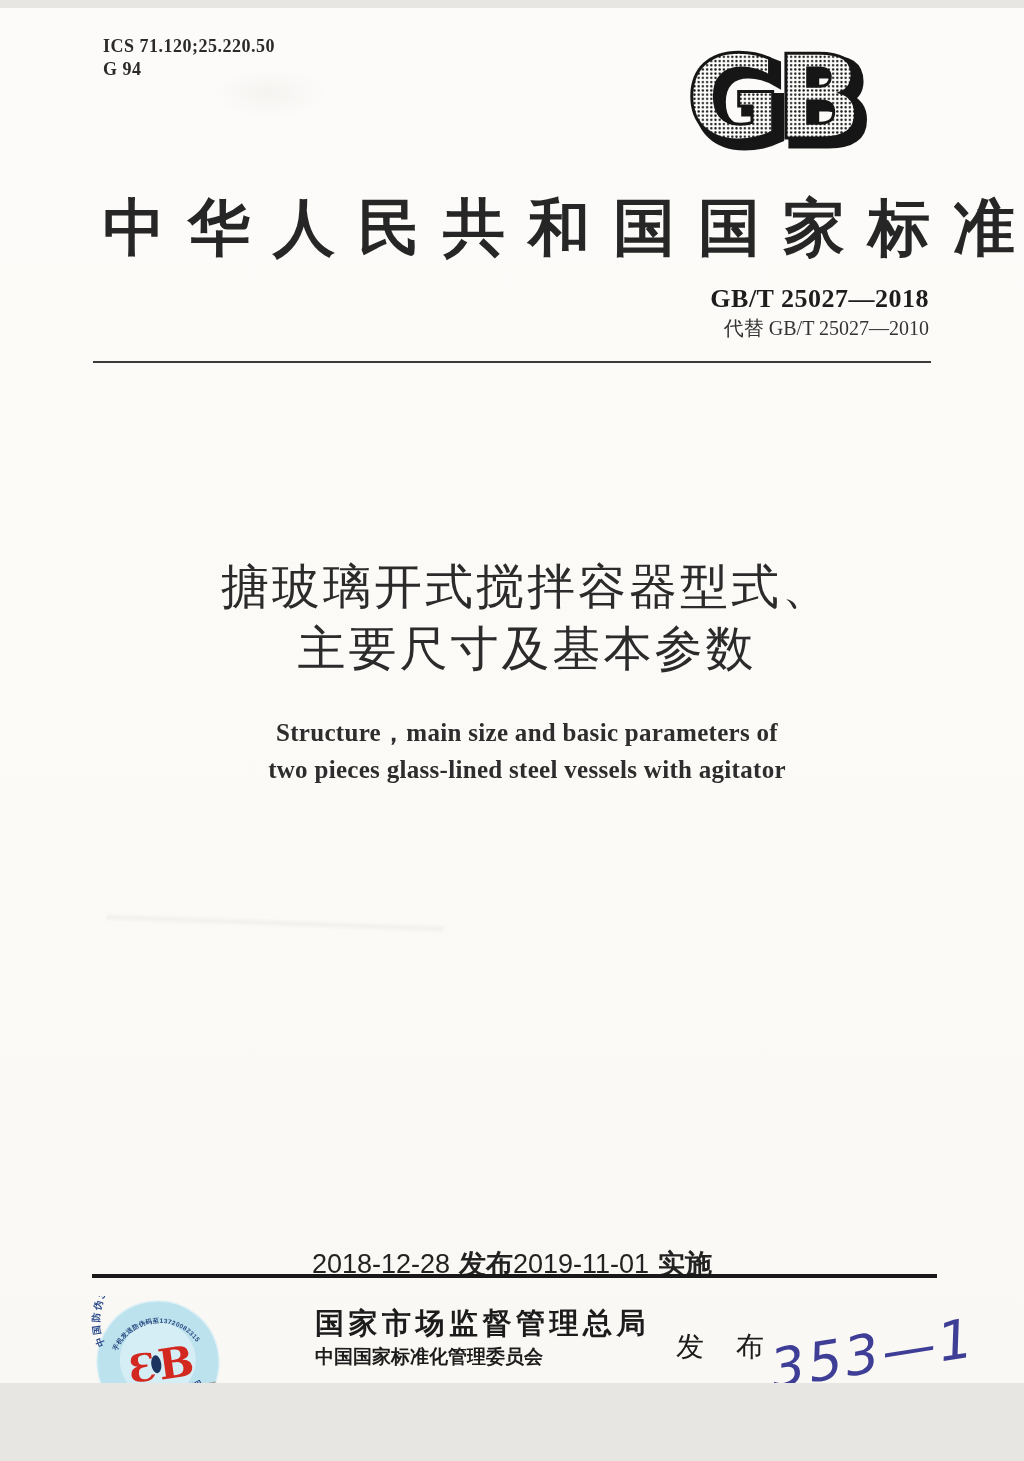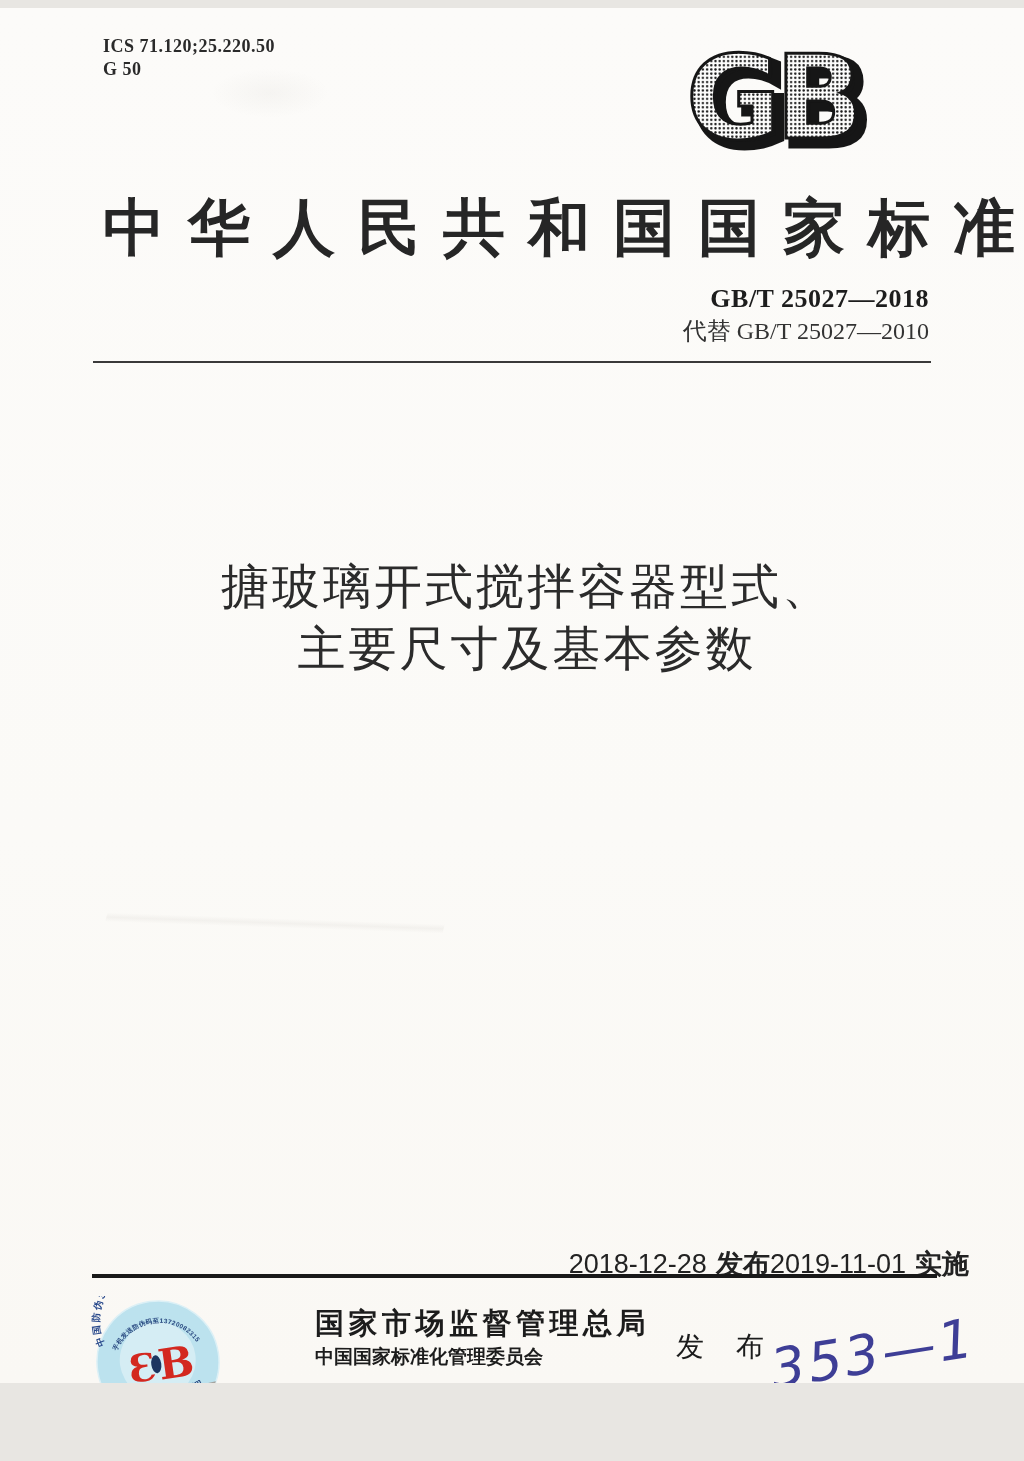--- a/index.html
+++ b/index.html
@@ -16,35 +16,35 @@
   .ics{position:absolute;left:103px;top:27px;font-size:18px;line-height:23px;
        font-weight:600;letter-spacing:.5px;color:#2a2a2a;}
   
   .gb-logo{position:absolute;left:684px;top:30px;}
   
   .heading{position:absolute;left:103px;top:178px;white-space:nowrap;
        font-size:62px;font-weight:600;letter-spacing:23px;color:#262626;}
   
   .code-block{position:absolute;right:95px;top:276px;text-align:right;}
   .code{font-size:26px;font-weight:700;letter-spacing:.5px;color:#1d1d1d;}
-  .replaces{font-size:24px;margin-top:1px;color:#333;}
+  .replaces{font-size:20px;margin-top:1px;color:#333;}
   
   .rule{position:absolute;background:#3a3a3a;}
   .rule-top{left:93px;top:353px;width:838px;height:2px;}
   .rule-bottom{left:92px;top:1266px;width:845px;height:4px;background:#191919;}
   
   .cn-title{position:absolute;left:30px;top:548px;width:994px;text-align:center;
        font-family:"Liberation Sans","DejaVu Sans",sans-serif;
        font-size:48px;font-weight:400;letter-spacing:3px;line-height:62px;color:#2b2b2b;}
   
   .en-title{position:absolute;left:30px;top:706px;width:994px;text-align:center;
        font-size:25px;font-weight:700;line-height:37px;color:#2d2d2d;letter-spacing:.3px;}
   
-  .date-row{position:absolute;left:117px;top:1238px;width:852px;
-       display:flex;justify-content:flex-end;
+  .date-row{position:absolute;left:86px;top:1238px;width:852px;
+       display:flex;justify-content:center;
        font-family:"Liberation Sans","DejaVu Sans",sans-serif;
        font-size:27px;color:#222;}
   .date-row .cjk{margin-left:9px;font-weight:600;}
   
   .issuers{position:absolute;left:315px;top:1299px;color:#1c1c1c;}
   .issuer1{font-size:29px;font-weight:700;letter-spacing:4.5px;line-height:33px;text-align:center;}
   .issuer2{font-size:19px;font-weight:700;letter-spacing:0;line-height:33px;}
   .publish{position:absolute;left:676px;top:1320px;font-size:28px;font-weight:400;
        letter-spacing:2px;color:#1c1c1c;}
   .sticker{position:absolute;left:84px;top:1288px;}
@@ -56,21 +56,21 @@
   .smudge{position:absolute;left:210px;top:60px;width:120px;height:50px;
        background:radial-gradient(ellipse at center,rgba(120,115,105,.05),rgba(0,0,0,0) 70%);}
 </style>
 </head>
 <body>
 
 <div class="page">
 
   <div class="ics">
     <div>ICS 71.120;25.220.50</div>
-    <div>G 50</div>
+    <div>G 94</div>
   </div>
 
   <svg class="gb-logo" width="224" height="118" viewBox="0 0 224 118" xmlns="http://www.w3.org/2000/svg">
     <defs>
       <pattern id="halftone" width="4.2" height="4.2" patternUnits="userSpaceOnUse">
         <rect width="4.2" height="4.2" fill="#fdfdfc"></rect>
         <circle cx="2.1" cy="2.1" r="1.2" fill="#1b1b1b"></circle>
       </pattern>
     </defs>
     <text x="9" y="106" font-family="DejaVu Sans, Liberation Sans, sans-serif" font-size="116" font-weight="bold" letter-spacing="-6" fill="#161616" stroke="#161616" stroke-width="9">GB</text>
@@ -84,20 +84,24 @@
     <div class="replaces">代替 GB/T 25027—2010</div>
   </div>
 
   <div class="rule rule-top"></div>
 
   <div class="cn-title">
     <div>搪玻璃开式搅拌容器型式、</div>
     <div>主要尺寸及基本参数</div>
   </div>
 
+  <div class="en-title">
+    <div>Structure，main size and basic parameters of</div>
+    <div>two pieces glass-lined steel vessels with agitator</div>
+  </div>
 
   <div class="crease"></div>
   <div class="smudge"></div>
 
   <div class="date-row">
     <div>
       <span>2018-12-28</span><span class="cjk">发布</span>
     </div>
     <div>
       <span>2019-11-01</span><span class="cjk">实施</span>

